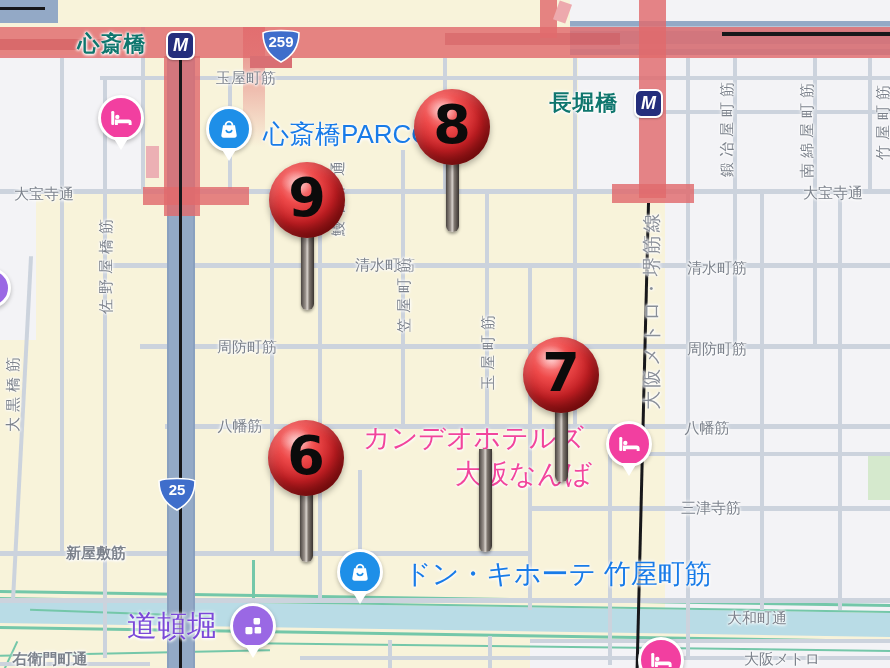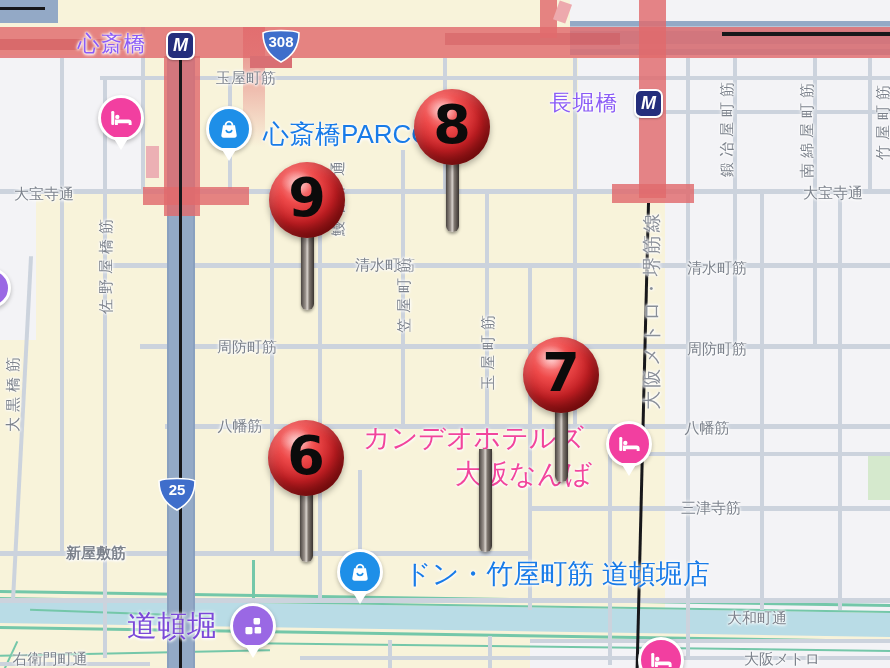--- a/index.html
+++ b/index.html
@@ -27,21 +27,21 @@
   .kline{background:#17171a;z-index:6;}
 
   
   .lbl{color:#7c828c;font-size:15px;white-space:nowrap;z-index:9;
        text-shadow:0 0 2px #fff,0 0 3px #fff,0 0 4px #fff,0 1px 3px #fff;
        transform:translate(-50%,-50%);}
   .vlbl{transform:translate(-50%,-50%) rotate(-90deg);letter-spacing:5px;}
   .transit-lbl{font-size:19px;color:#8a8f98;letter-spacing:3px;}
   .big{font-size:29px;color:#8d939c;letter-spacing:3px;}
   .ward{font-size:33px;color:#3e4750;letter-spacing:1px;}
-  .station{font-size:22px;color:#8b5cf6;font-weight:400;letter-spacing:1px;}
+  .station{font-size:22px;color:#0f766e;font-weight:700;letter-spacing:1px;}
   .poi-blue{color:#187be8;font-size:26px;font-weight:500;z-index:10;
             text-shadow:0 0 3px #fff,0 0 4px #fff,0 1px 3px #fff;white-space:nowrap;}
   .poi-pink{color:#f2459c;font-size:27px;font-weight:500;z-index:10;
             text-shadow:0 0 3px #fff,0 0 4px #fff,0 1px 3px #fff;white-space:nowrap;}
   .poi-purple{color:#7b49d8;font-size:30px;font-weight:500;z-index:10;
             text-shadow:0 0 3px #fff,0 0 4px #fff,0 1px 3px #fff;white-space:nowrap;transform:translate(-50%,-50%);}
 
   
   .metro{width:29px;height:29px;background:#242e7c;border-radius:7px;border:2px solid #fff;
          color:#fff;font-weight:800;font-style:italic;font-size:18px;line-height:24px;
@@ -159,21 +159,21 @@
   <div class="pinkrect" style="left:146px;top:146px;width:13px;height:32px;background:#ecb0b4;"></div>
   <div class="pinkrect" style="left:250px;top:56px;width:42px;height:12px;background:#d96f73;"></div>
   <div class="pinkrect" style="left:556px;top:2px;width:13px;height:20px;background:#eda9ad;transform:rotate(20deg);"></div>
 
   <div class="kline" style="left:647px;top:203px;width:3px;height:468px;transform:rotate(1.4deg);transform-origin:top center;"></div>
 
   <div class="shield" style="left:260px;top:29px;">
     <svg width="42" height="35" viewBox="0 0 42 35">
         <path d="M21 1.5 C13 1.5 5.5 2.4 3 4 C3 14 6.5 25.5 21 33 C35.5 25.5 39 14 39 4 C36.5 2.4 29 1.5 21 1.5 Z" fill="#3f6ecb" stroke="#fff" stroke-width="1.6"></path>
       </svg>
-    <span>308</span>
+    <span>259</span>
   </div>
   <div class="shield" style="left:156px;top:477px;">
     <svg width="42" height="35" viewBox="0 0 42 35">
         <path d="M21 1.5 C13 1.5 5.5 2.4 3 4 C3 14 6.5 25.5 21 33 C35.5 25.5 39 14 39 4 C36.5 2.4 29 1.5 21 1.5 Z" fill="#3f6ecb" stroke="#fff" stroke-width="1.6"></path>
       </svg>
     <span>25</span>
   </div>
 
   <div class="lbl station" style="left:112px;top:44px;">心斎橋</div>
   <div class="metro" style="left:166px;top:31px;">M</div>
@@ -188,21 +188,21 @@
   <div class="lbl" style="left:385px;top:265px;">清水町筋</div>
   <div class="lbl" style="left:717px;top:268px;">清水町筋</div>
   <div class="lbl" style="left:247px;top:347px;">周防町筋</div>
   <div class="lbl" style="left:717px;top:349px;">周防町筋</div>
   <div class="lbl" style="left:240px;top:426px;">八幡筋</div>
   <div class="lbl" style="left:707px;top:428px;">八幡筋</div>
   <div class="lbl" style="left:711px;top:508px;">三津寺筋</div>
   <div class="lbl" style="left:96px;top:553px;font-weight:bold;">新屋敷筋</div>
   <div class="lbl" style="left:757px;top:602px;margin-top:16px;">大和町通</div>
   <div class="lbl" style="left:782px;top:659px;">大阪メトロ</div>
-  <div class="lbl" style="left:50px;top:659px;">右衛門町通</div>
+  <div class="lbl" style="left:50px;top:659px;font-weight:bold;">右衛門町通</div>
 
   <div class="lbl vlbl" style="left:106px;top:264px;">佐野屋橋筋</div>
   <div class="lbl vlbl" style="left:13px;top:392px;">大黒橋筋</div>
   <div class="lbl vlbl" style="left:338px;top:196px;">鰻谷中通</div>
   <div class="lbl vlbl" style="left:404px;top:293px;">笠屋町筋</div>
   <div class="lbl vlbl" style="left:488px;top:350px;">玉屋町筋</div>
   <div class="lbl vlbl" style="left:727px;top:127px;">鍛冶屋町筋</div>
   <div class="lbl vlbl" style="left:807px;top:128px;">南綿屋町筋</div>
   <div class="lbl vlbl" style="left:883px;top:120px;">竹屋町筋</div>
   <div class="lbl vlbl transit-lbl" style="left:652px;top:310px;">大阪メトロ・堺筋線</div>
@@ -247,21 +247,21 @@
         <rect x="12.5" y="4.5" width="6" height="6" rx="1.2"></rect>
         <rect x="5" y="13" width="6.5" height="6.5" rx="1.2"></rect>
         <rect x="13.5" y="13" width="6" height="6" rx="1.2"></rect>
       </svg>
   </div>
   <div class="poi-ic ic-purple" style="left:-9px;top:288px;width:40px;height:40px;"></div>
 
   <div class="poi-blue" style="left:263px;top:117px;">心斎橋PARCO</div>
   <div class="poi-pink" style="left:363px;top:420px;">カンデオホテルズ</div>
   <div class="poi-pink" style="left:455px;top:456px;">大阪なんば</div>
-  <div class="poi-blue" style="left:404px;top:556px;font-size:27px;">ドン・竹屋町筋 道頓堀店</div>
+  <div class="poi-blue" style="left:404px;top:556px;font-size:27px;">ドン・キホーテ 竹屋町筋</div>
 
   <div class="stick" style="left:300px;top:458px;height:104px;"></div>
   <div class="ball" style="left:268px;top:420px;">
       <em></em>
       <span>6</span>
     </div>
 
   <div class="stick" style="left:555px;top:375px;height:107px;"></div>
   <div class="ball" style="left:523px;top:337px;">
       <em></em>

